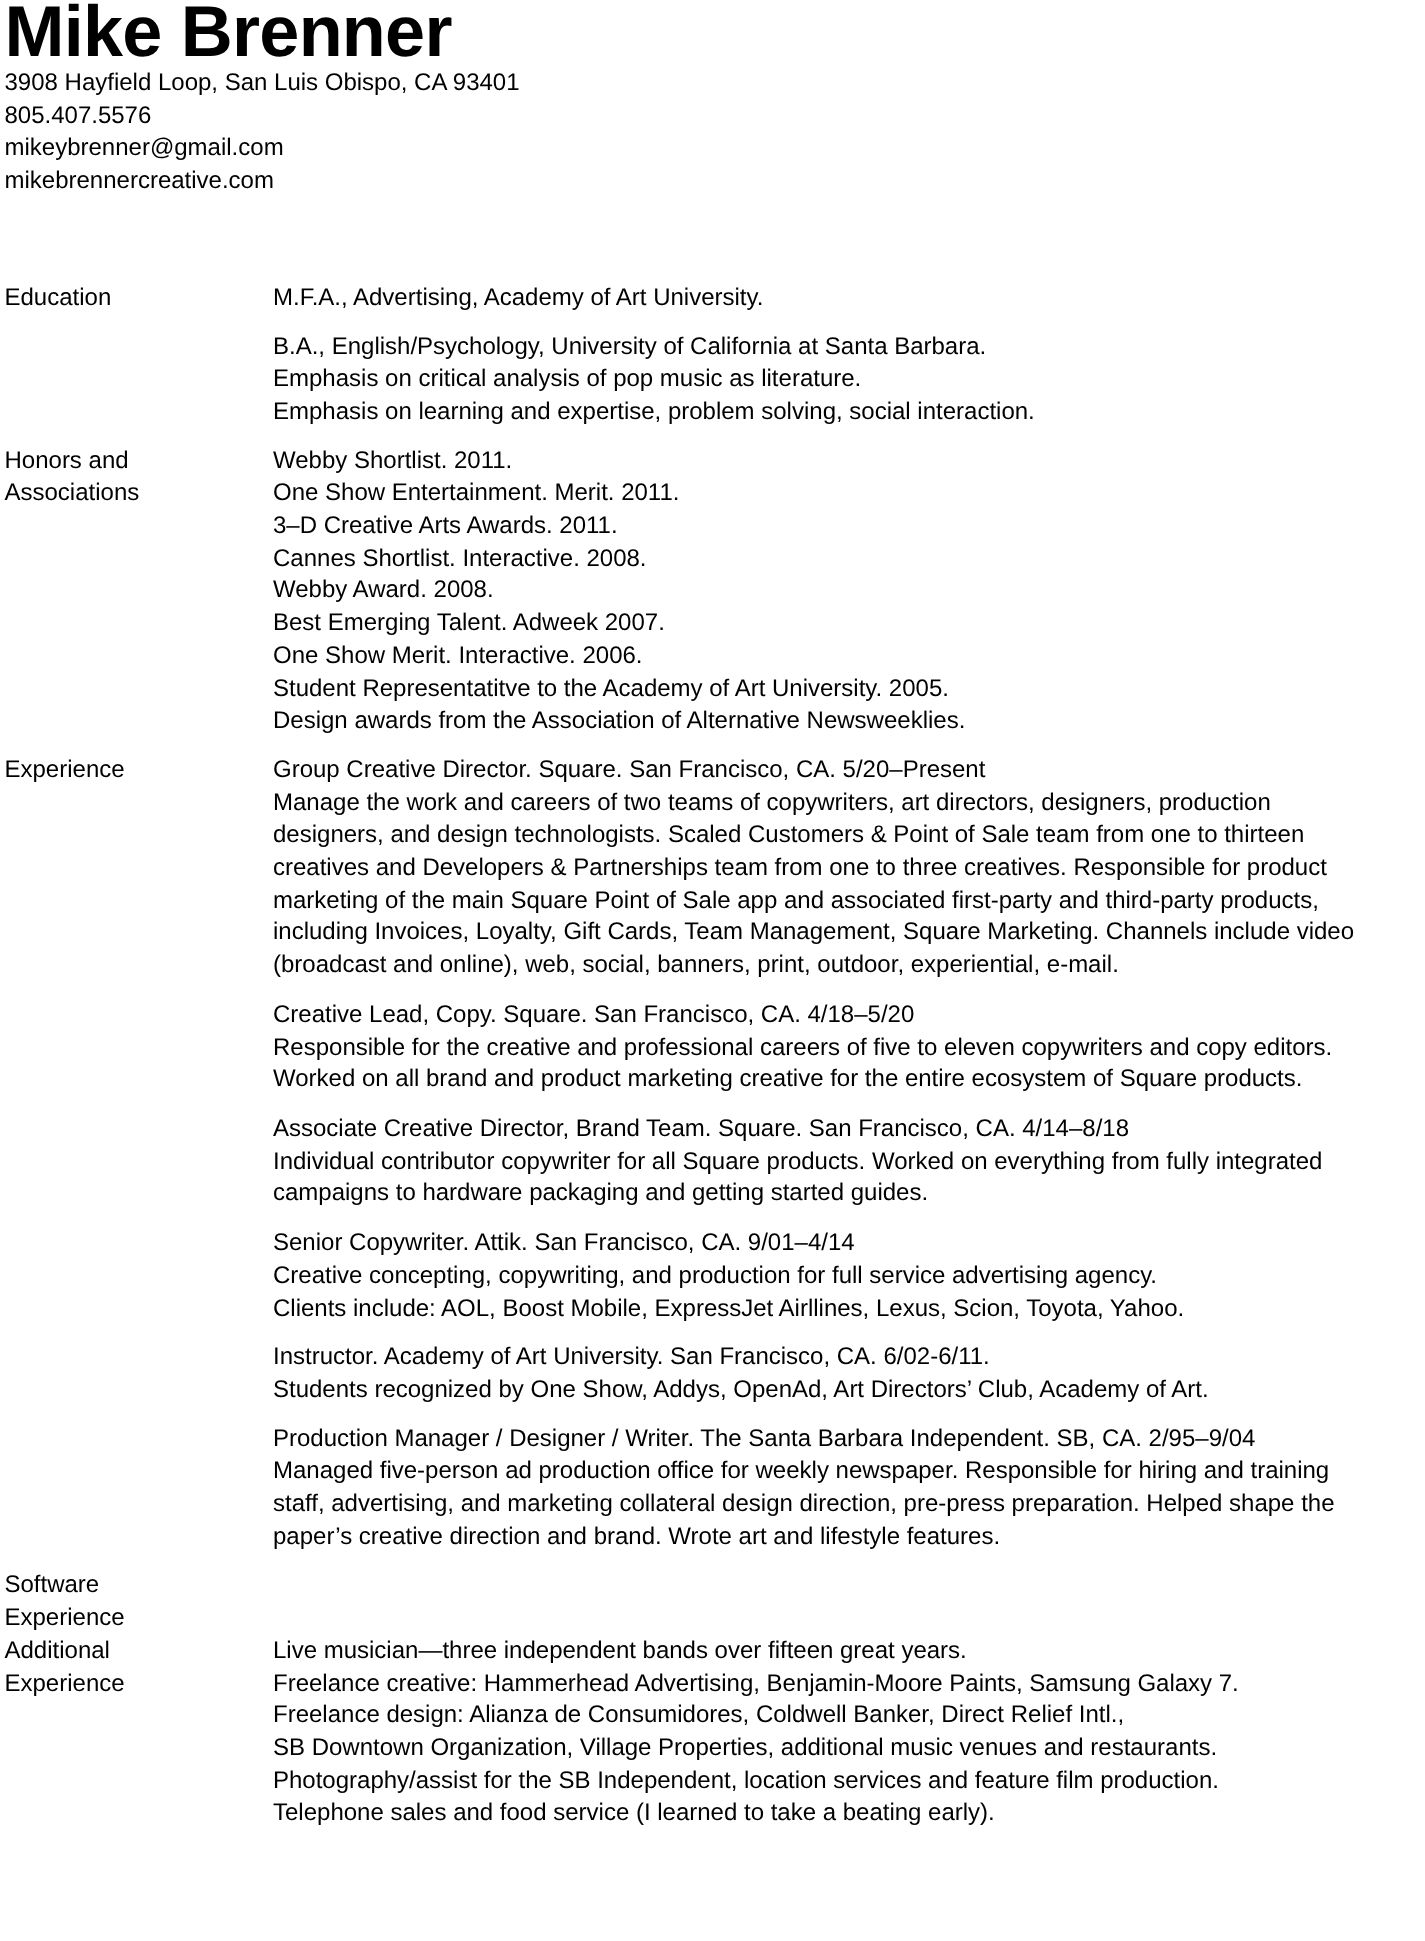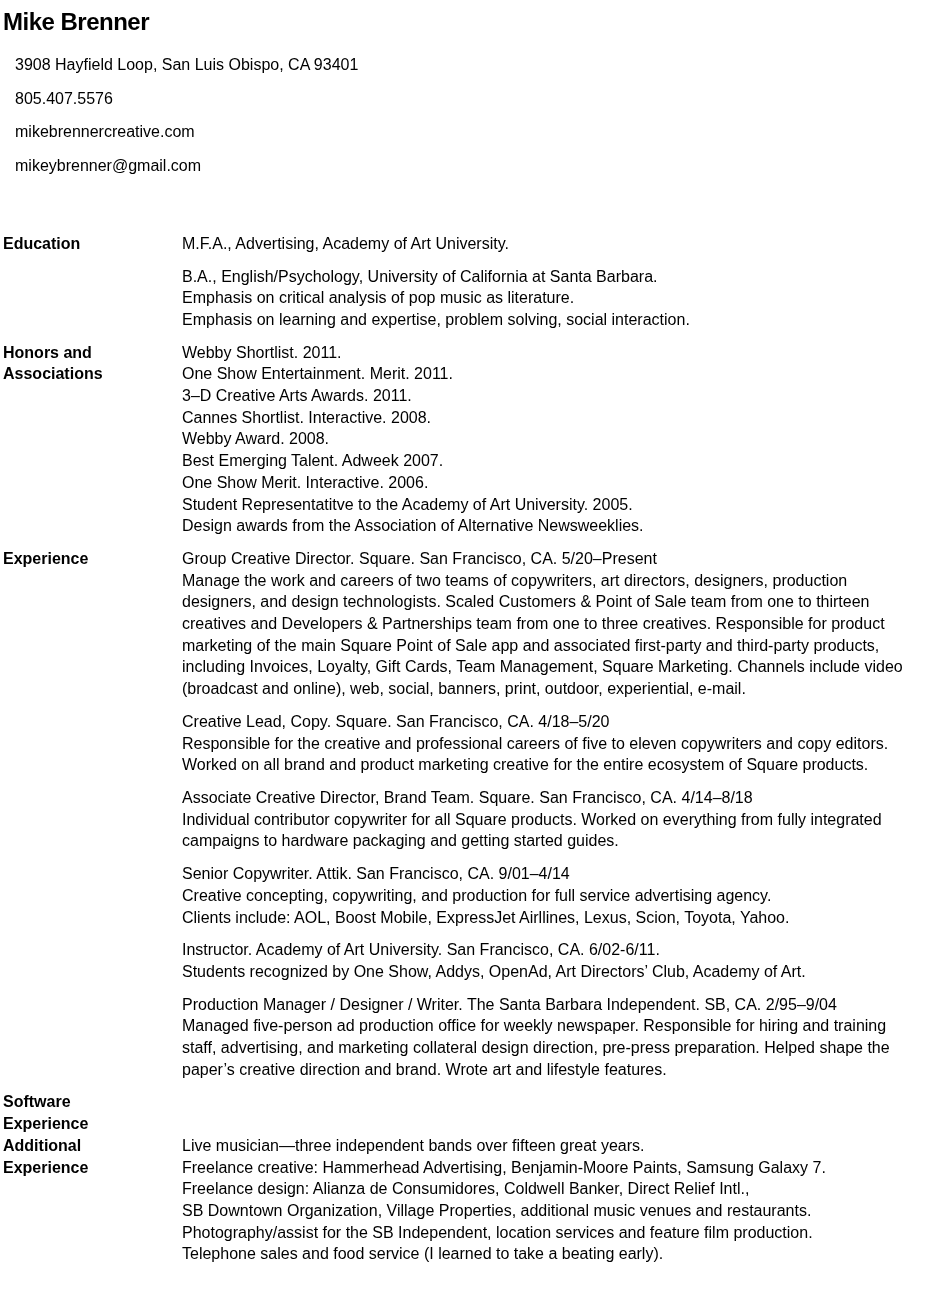--- a/index.html
+++ b/index.html
@@ -18,39 +18,39 @@
     -webkit-font-smoothing: antialiased;
   }
   .page {
     box-sizing: border-box;
     width: 950px;
     height: 1294px;
     padding: 2px 5px 0 3px;
   }
   .person-name {
     margin: 0 0 3px 0;
-    font-size: 24px;
+    font-size: 48px;
     line-height: 40px;
     font-weight: bold;
     letter-spacing: -0.5px;
   }
   .contact div {
-    margin: 12px;
+    margin: 0;
   }
   .sections {
     margin-top: 56px;
   }
   .row {
     display: flex;
     align-items: flex-start;
   }
   .label {
     flex: 0 0 162px;
     width: 162px;
-    font-weight: bold;
+    font-weight: normal;
   }
   .content {
     flex: 1 1 auto;
     min-width: 0;
   }
   .block {
     margin: 0 0 11px 17px;
   }
   .content .block:last-child {
     margin-bottom: 11px; 
@@ -61,22 +61,22 @@
 </style>
 </head>
 <body>
 
 <div class="page">
   <header>
     <h1 class="person-name">Mike Brenner</h1>
     <div class="contact">
       <div>3908 Hayfield Loop, San Luis Obispo, CA 93401</div>
       <div>805.407.5576</div>
+      <div>mikeybrenner@gmail.com</div>
       <div>mikebrennercreative.com</div>
-      <div>mikeybrenner@gmail.com</div>
     </div>
   </header>
 
   <main class="sections" id="sections">
       <section class="row">
         <div class="label">Education</div>
         <div class="content">
           <p class="block">M.F.A., Advertising, Academy of Art University.</p>
           <p class="block">B.A., English/Psychology, University of California at Santa Barbara.<br>Emphasis on critical analysis of pop music as literature.<br>Emphasis on learning and expertise, problem solving, social interaction.</p>
         </div>

